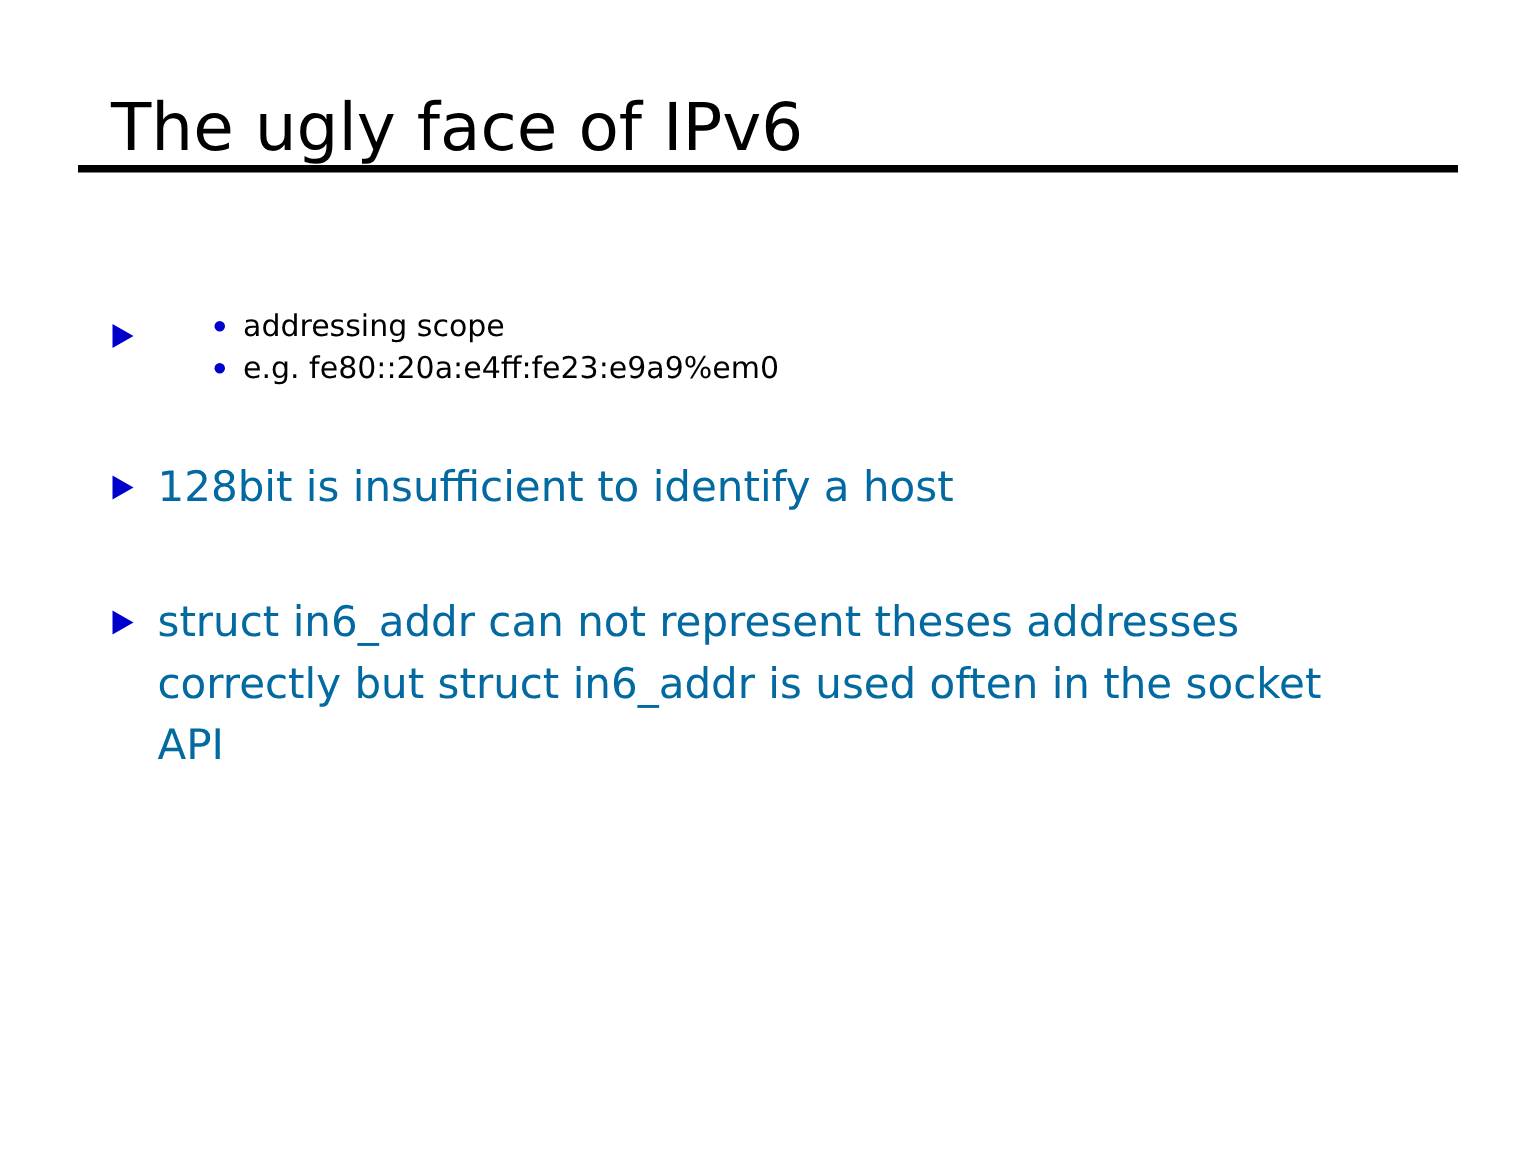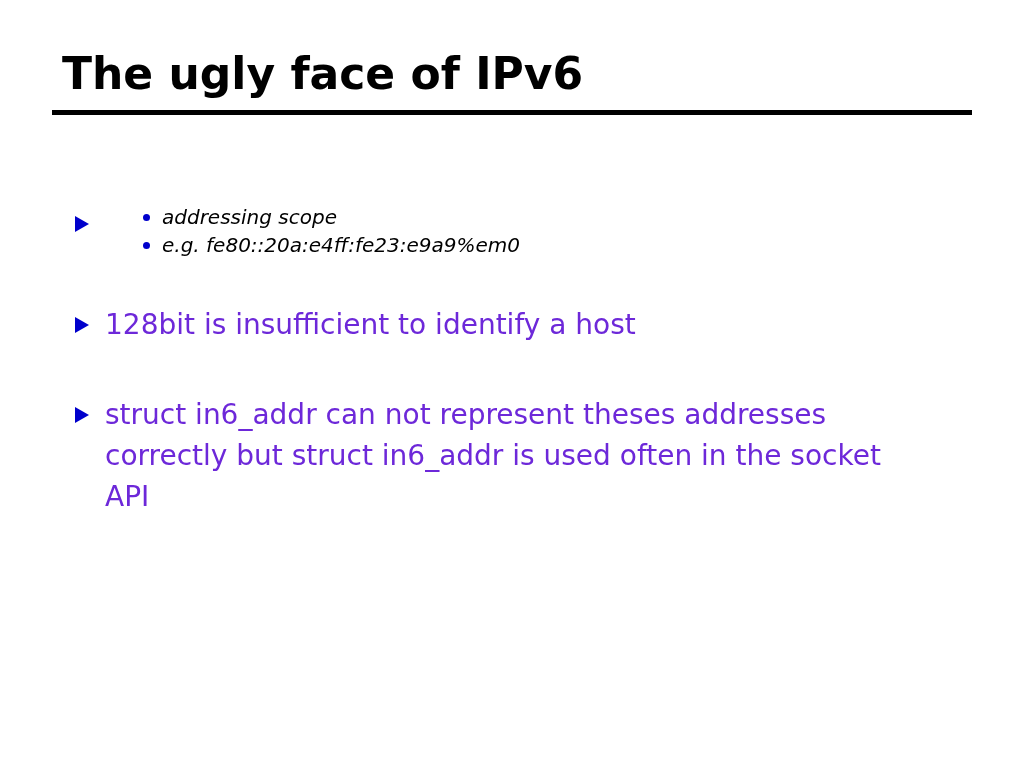--- a/index.html
+++ b/index.html
@@ -25,23 +25,23 @@
   .title-block {
     position: absolute;
     left: 52px;
     top: 48px;
     width: 920px;
   }
   .slide-title {
     font-size: 44px;
     line-height: 52px;
     color: #000000;
-    font-weight: bold;
+    font-weight: normal;
     letter-spacing: 0px;
-    margin: 0;
+    margin: 12px;
     padding-left: 10px;
     white-space: nowrap;
   }
   .title-rule {
     position: absolute;
     left: 52px;
     top: 110px;
     width: 920px;
     height: 5px;
     background: #000000;
@@ -57,21 +57,21 @@
 
   .bullet {
     position: relative;
     padding-left: 31px;
     font-size: 28px;
     line-height: 41px;
     color: #000000;
     max-width: 805px;
   }
   .bullet.red {
-    color: #6d28d9;
+    color: #0369a1;
   }
 
   .bullet .marker {
     position: absolute;
     left: 1px;
     top: 13px;
     width: 0;
     height: 0;
     border-left: 14px solid #0000cc;
     border-top: 8px solid transparent;
@@ -82,21 +82,20 @@
     display: block;
   }
 
   .gap-lg { height: 49px; }
   .gap-md { height: 45px; }
 
   
   .sublist {
     margin-top: 2px;
     padding-left: 36px;
-    font-style: italic;
   }
   .subbullet {
     position: relative;
     padding-left: 21px;
     font-size: 20px;
     line-height: 28px;
     color: #000000;
   }
   .subbullet .dot {
     position: absolute;

